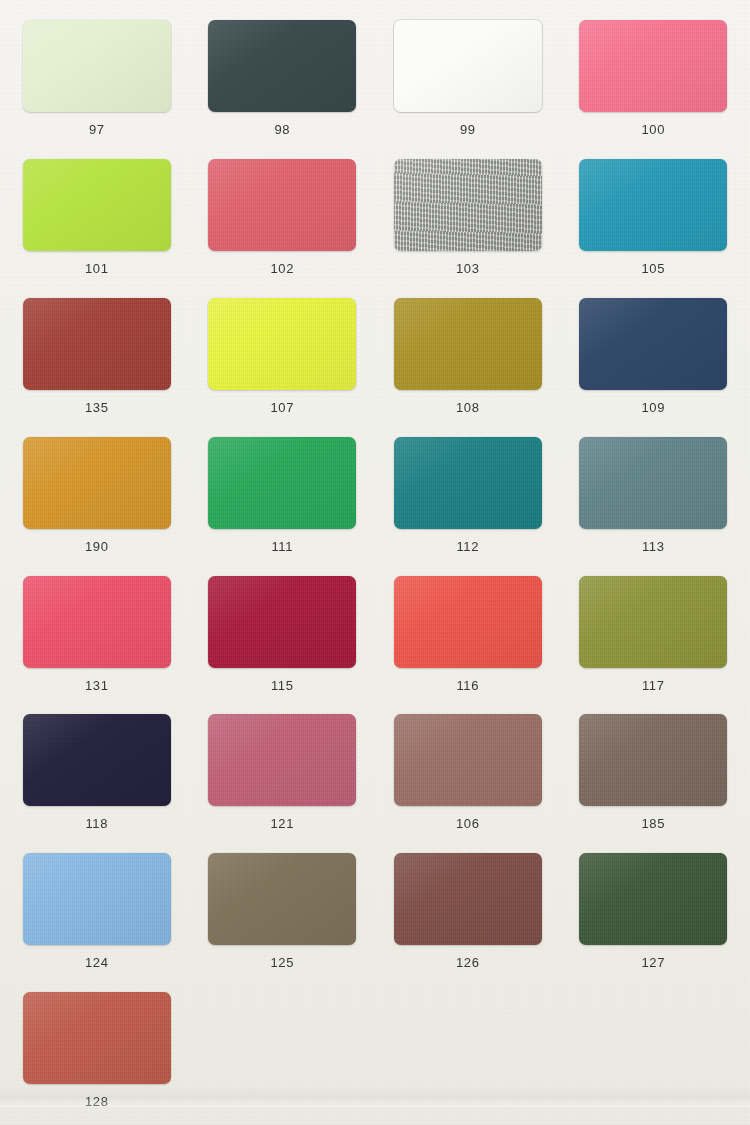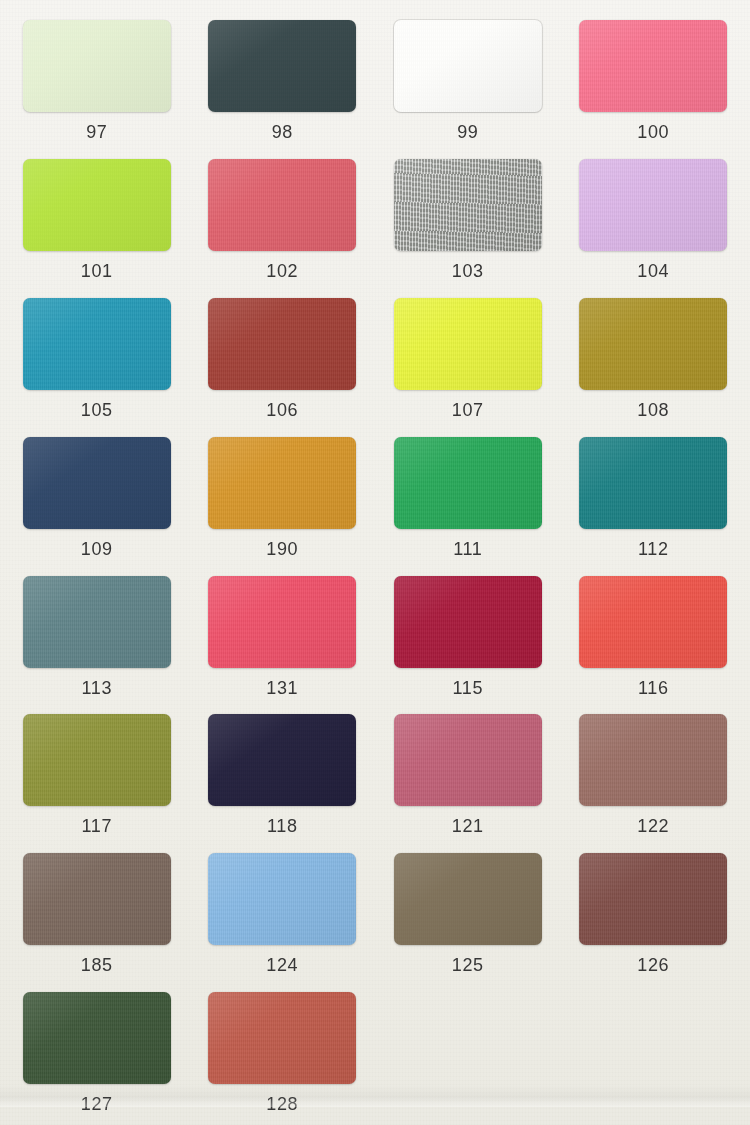--- a/index.html
+++ b/index.html
@@ -101,21 +101,21 @@
       repeating-linear-gradient(6deg, rgba(255,255,255,0.28) 0 2px, rgba(0,0,0,0.10) 2px 5px);
   }
   .swatch.outlined {
     box-shadow:
       0 1px 2px rgba(0,0,0,0.10),
       0 0 0 1px rgba(0,0,0,0.10);
   }
 
   .label {
     margin-top: 11px;
-    font-size: 18px;
+    font-size: 13px;
     letter-spacing: 0.6px;
     color: #373737;
     line-height: 1;
     text-align: center;
     user-select: none;
   }
 </style>
 </head>
 <body>
 
@@ -145,30 +145,26 @@
       </div>
       <div class="cell">
         <div class="swatch" style="background: rgb(224, 96, 108);"></div>
         <div class="label">102</div>
       </div>
       <div class="cell">
         <div class="swatch heather" style="background: rgb(177, 180, 175);"></div>
         <div class="label">103</div>
       </div>
       <div class="cell">
-        <div class="swatch" style="background: rgb(220, 182, 232);"></div>
-        <div class="label">104</div>
-      </div>
-      <div class="cell">
         <div class="swatch" style="background: rgb(35, 153, 182);"></div>
         <div class="label">105</div>
       </div>
       <div class="cell">
         <div class="swatch" style="background: rgb(161, 62, 53);"></div>
-        <div class="label">106</div>
+        <div class="label">135</div>
       </div>
       <div class="cell">
         <div class="swatch" style="background: rgb(233, 245, 61);"></div>
         <div class="label">107</div>
       </div>
       <div class="cell">
         <div class="swatch" style="background: rgb(171, 146, 38);"></div>
         <div class="label">108</div>
       </div>
       <div class="cell">
@@ -210,21 +206,21 @@
       <div class="cell">
         <div class="swatch flat" style="background: rgb(34, 31, 60);"></div>
         <div class="label">118</div>
       </div>
       <div class="cell">
         <div class="swatch" style="background: rgb(192, 95, 118);"></div>
         <div class="label">121</div>
       </div>
       <div class="cell">
         <div class="swatch" style="background: rgb(154, 110, 100);"></div>
-        <div class="label">122</div>
+        <div class="label">106</div>
       </div>
       <div class="cell">
         <div class="swatch" style="background: rgb(122, 103, 92);"></div>
         <div class="label">185</div>
       </div>
       <div class="cell">
         <div class="swatch" style="background: rgb(134, 184, 228);"></div>
         <div class="label">124</div>
       </div>
       <div class="cell">

